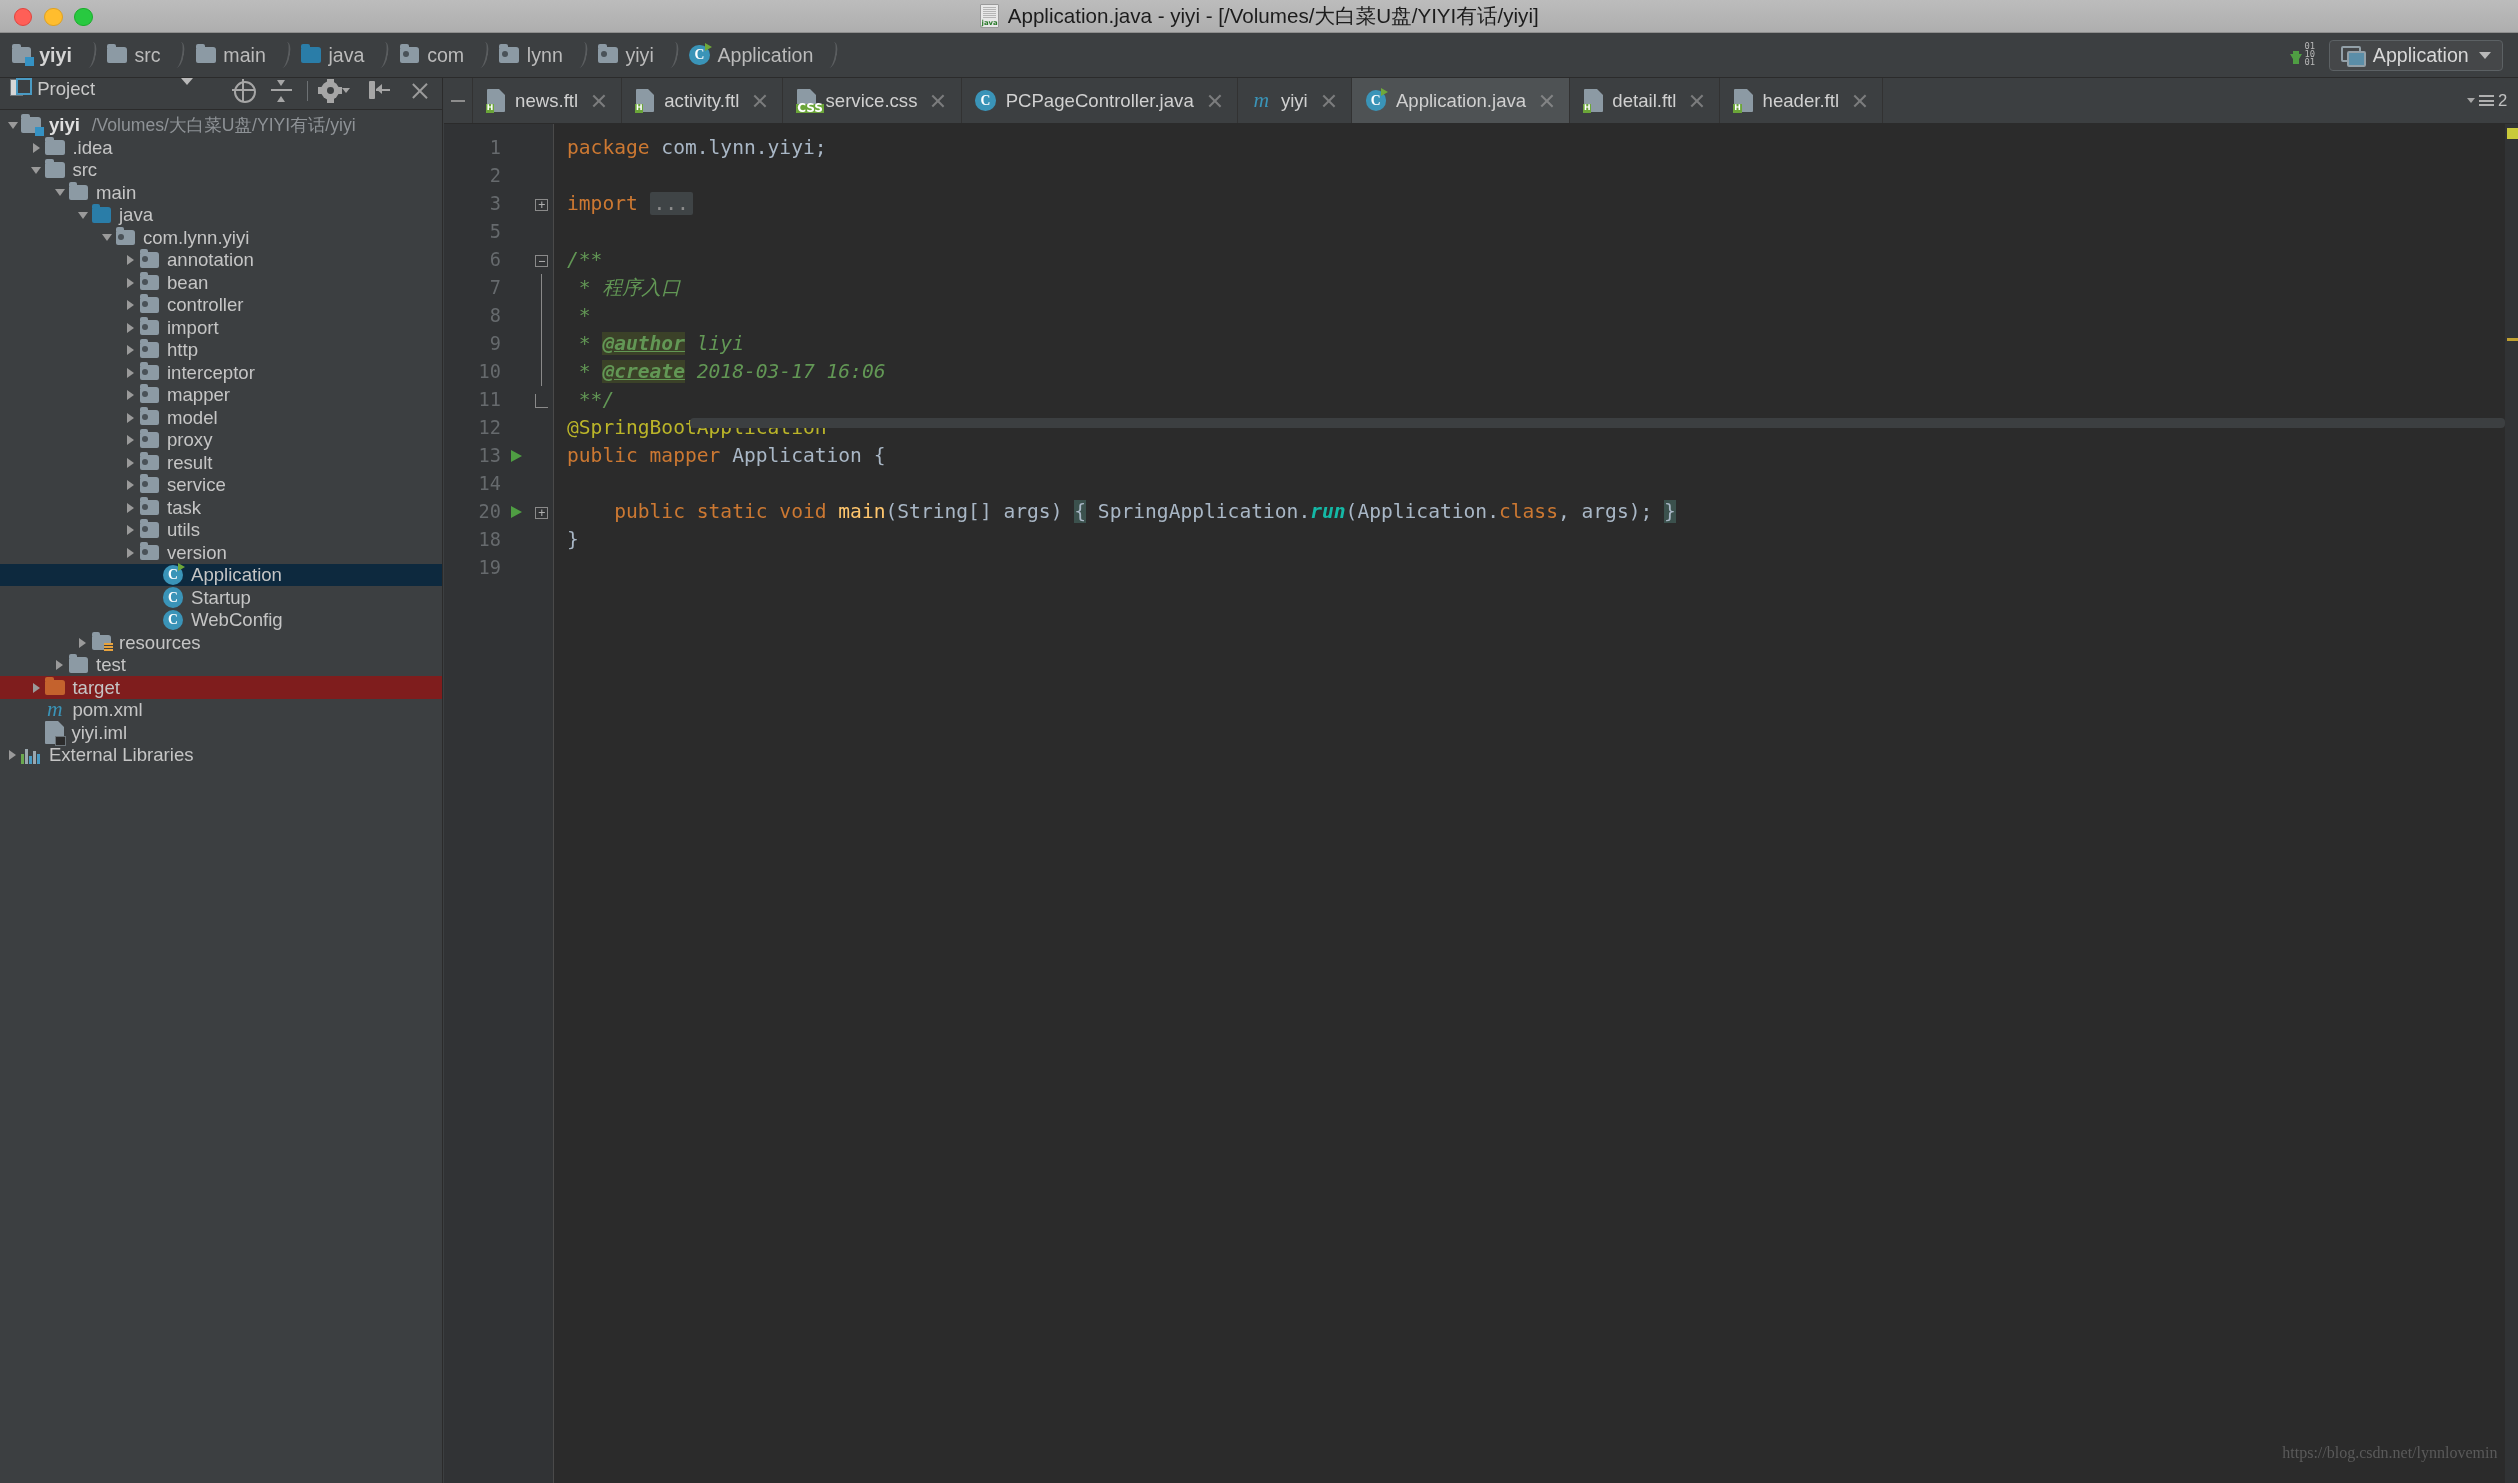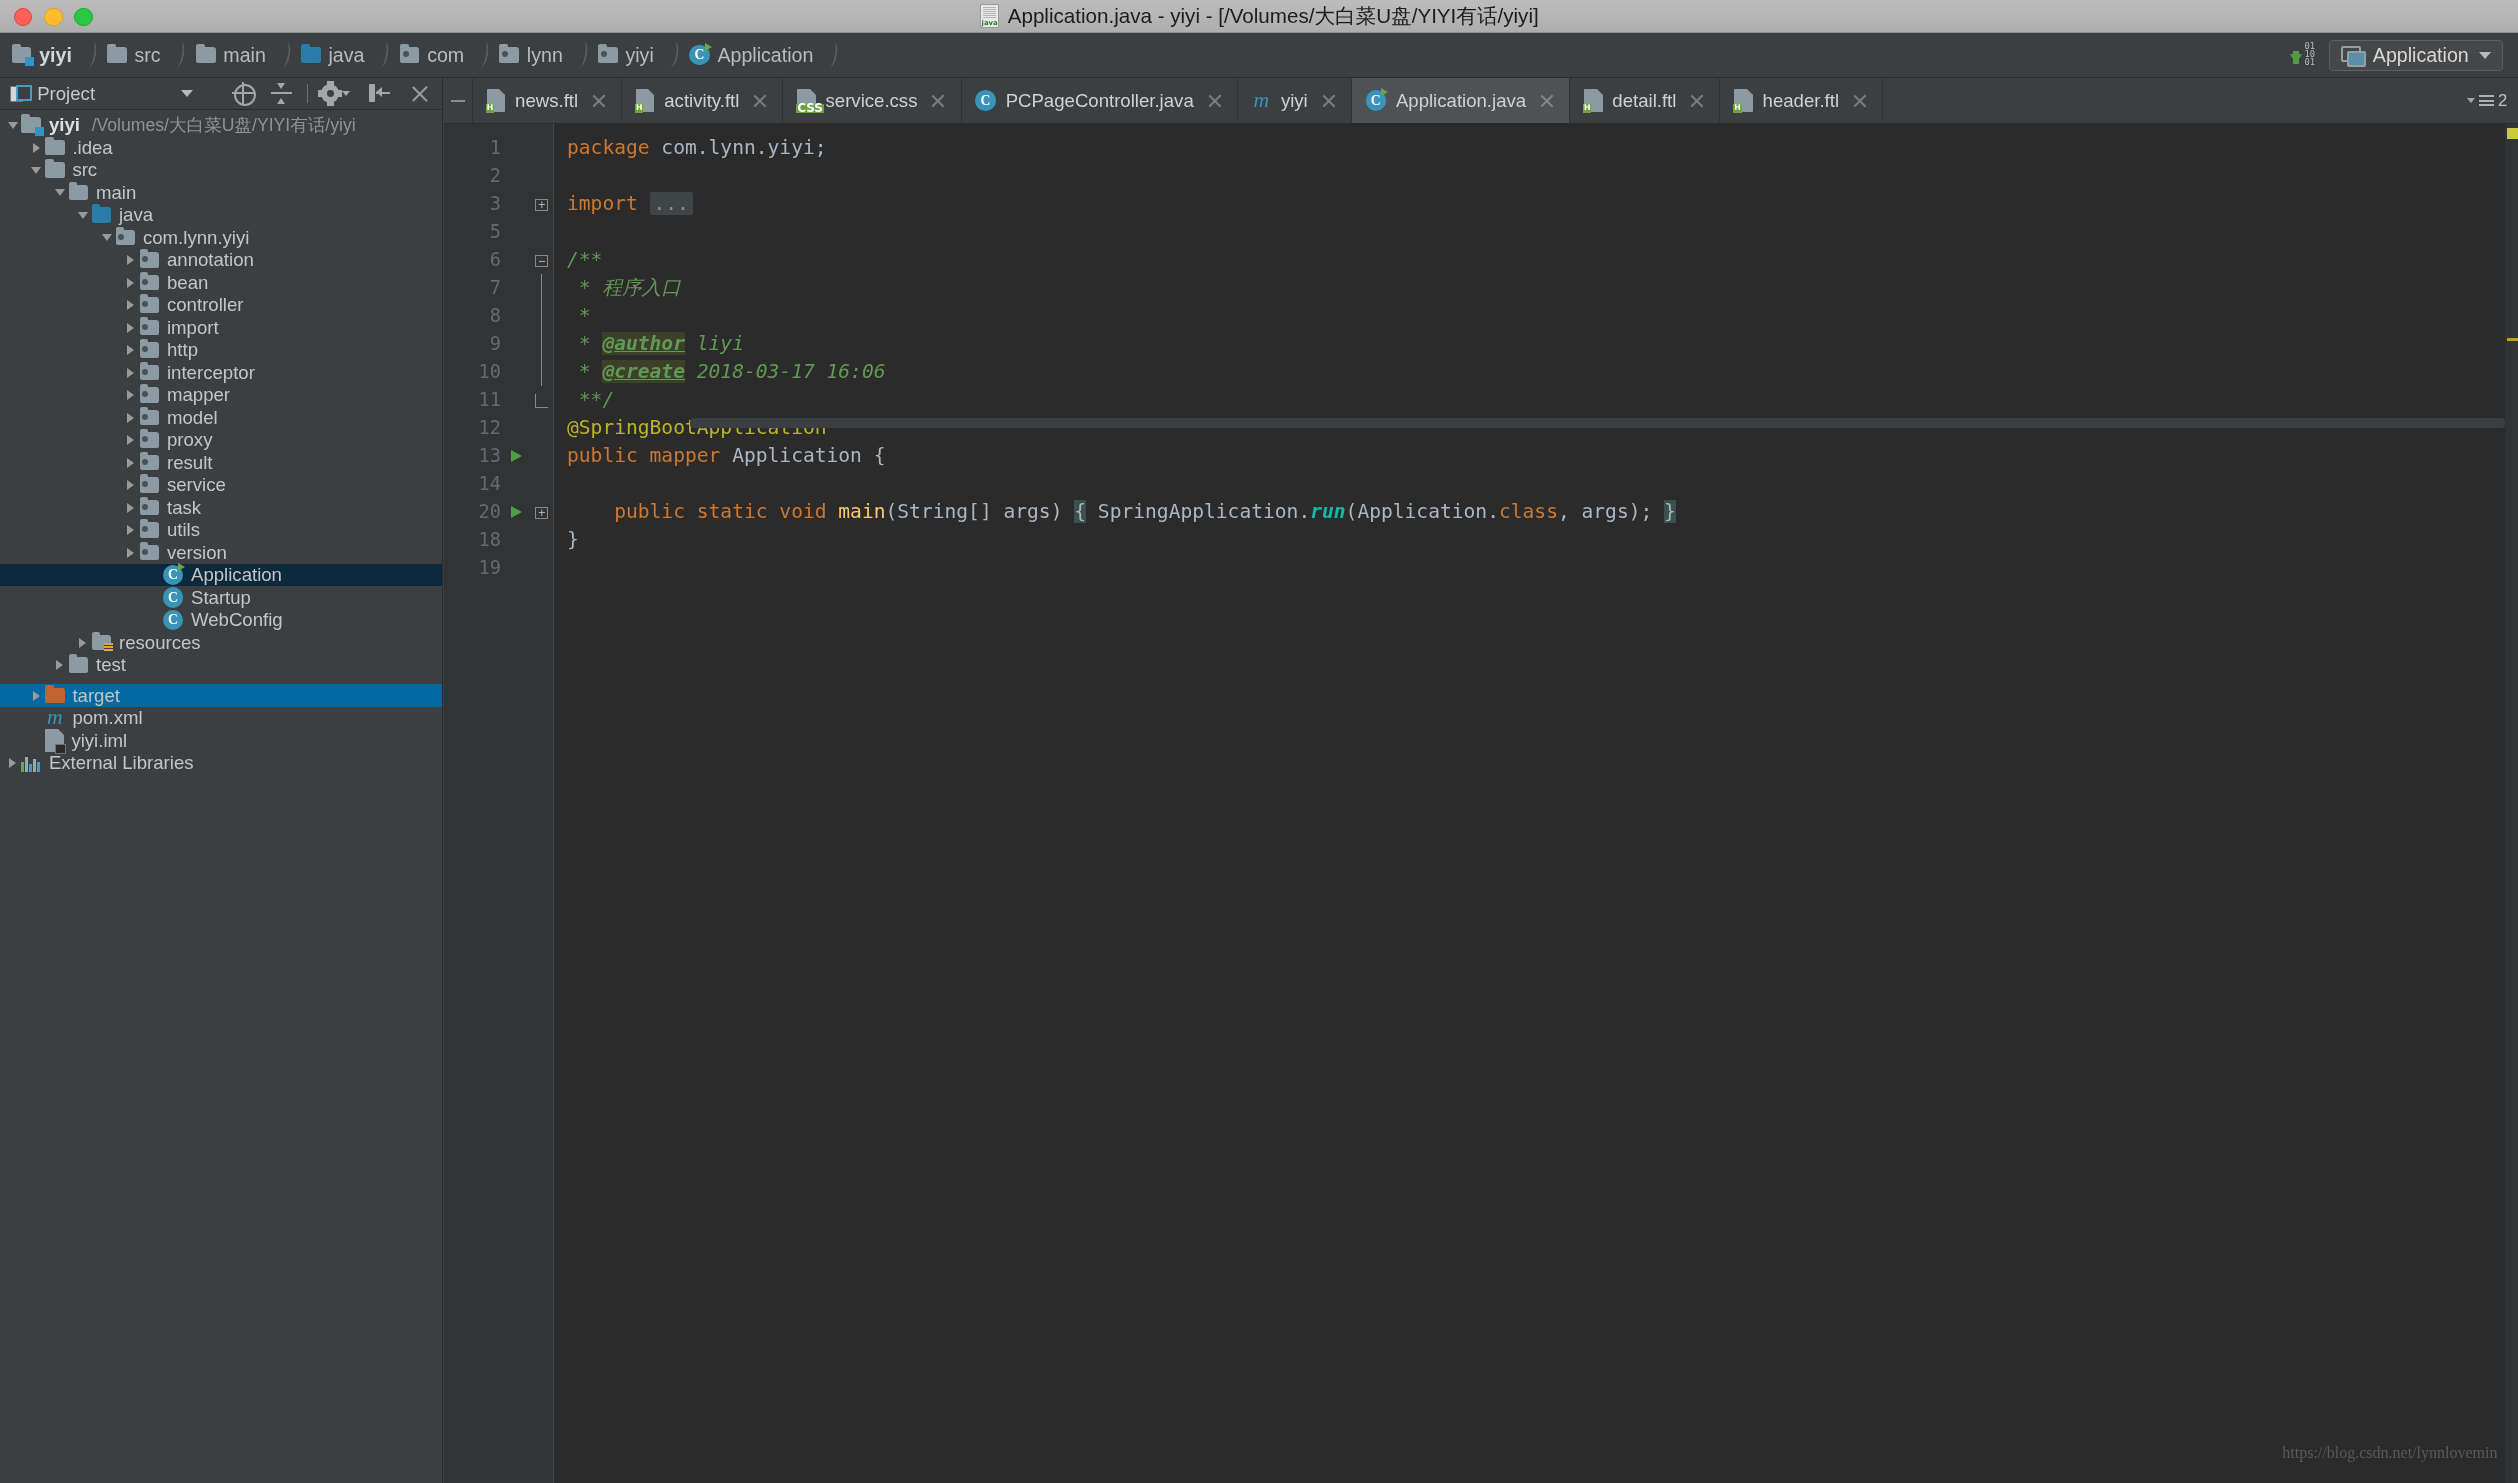--- a/index.html
+++ b/index.html
@@ -163,21 +163,21 @@
     width: 0; height: 0; border-left: 6.9px solid transparent; border-right: 6.9px solid transparent;
     border-top: 7.8px solid #b9b9b9;
   }
 
   
   #project-panel {
     position: absolute; left: 0; top: 78px; width: 443px; height: 1406px;
     background: #3c3f41; border-right: 1px solid #2b2b2b;
   }
   #project-header {
-    height: 32px; display: flex; align-items: center; padding: 0 5.9px 0 9.8px;
+    height: 32px; display: flex; align-items: flex-start; padding: 0 5.9px 0 9.8px;
     background: #3c3f41; border-bottom: 1px solid #2b2b2b;
   }
   #proj-icon {
     width: 18.6px; height: 17.6px; position: relative; flex: 0 0 18.6px;
   }
   #proj-icon::before {
     content: ""; position: absolute; left: 0; top: 1px; width: 10.8px; height: 14.7px;
     background: #d7d7d7; border: 1px solid #6f7579;
   }
   #proj-icon::after {
@@ -248,21 +248,21 @@
   #ic-close::before { transform: rotate(45deg); }
   #ic-close::after  { transform: rotate(-45deg); }
 
   
   #tree { padding-top: 3.9px; }
   .row {
     display: flex; align-items: center; height: 22.5px; white-space: nowrap;
     padding-right: 3.9px;
   }
   .row.selected { background: #0d293e; }
-  .row.excluded { background: #0369a1; margin-top: 8px; }
+  .row.excluded { background: #7f1d1d; }
   .arrow {
     width: 17.6px; flex: 0 0 17.6px; display: flex; align-items: center; justify-content: center;
   }
   .arrow.right::before {
     content: ""; border-left: 7.8px solid #9a9a9a; border-top: 5.9px solid transparent;
     border-bottom: 5.9px solid transparent;
   }
   .arrow.down::before {
     content: ""; border-top: 7.8px solid #9a9a9a; border-left: 5.9px solid transparent;
     border-right: 5.9px solid transparent;

